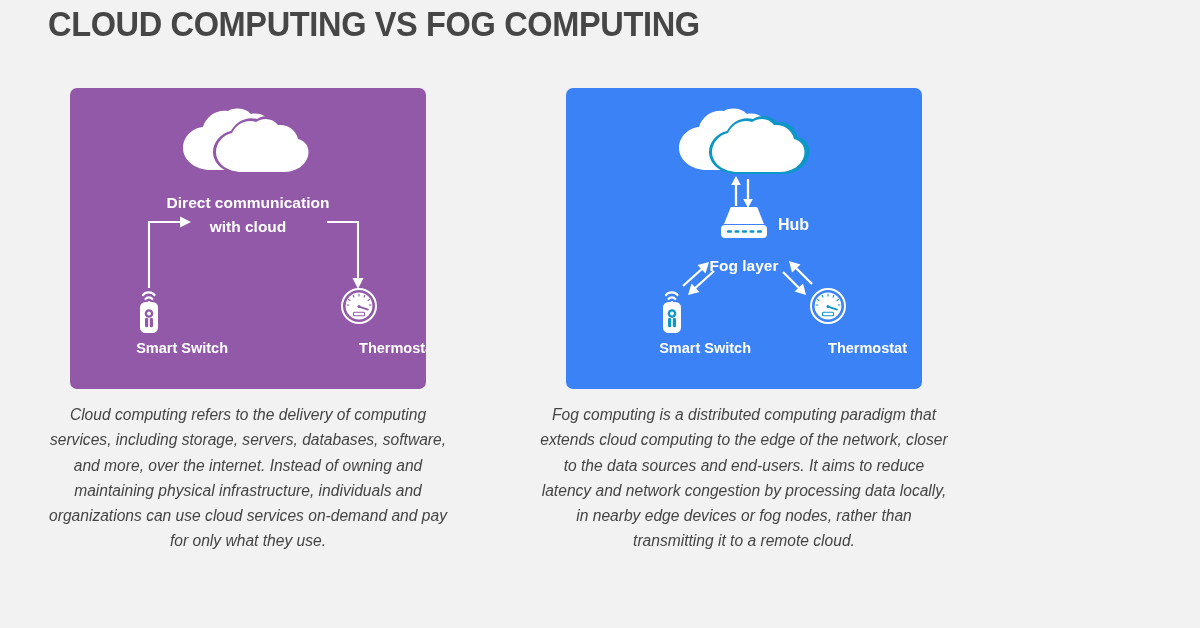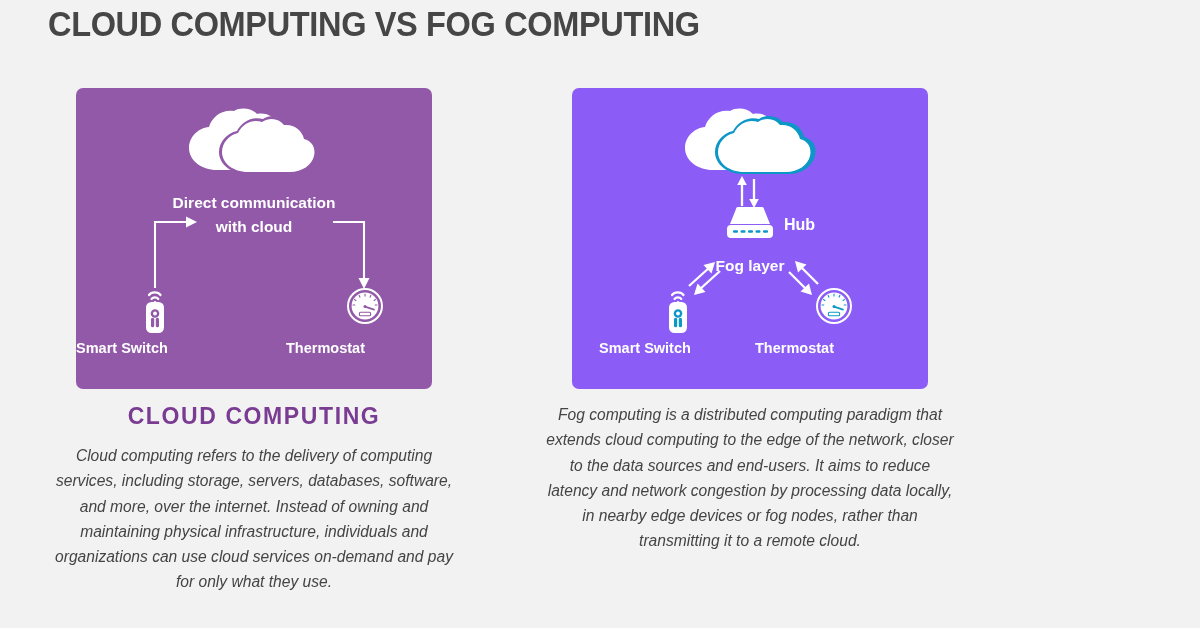--- a/index.html
+++ b/index.html
@@ -32,39 +32,38 @@
     line-height: 44px;
   }
 
   
   .columns {
     position: absolute;
     left: 0;
     top: 88px;
     width: 992px;
     display: flex;
-    margin-left: 6px;
   }
   .column {
     width: 600px;
     display: flex;
     flex-direction: column;
     align-items: center;
   }
 
   
   .panel {
     width: 356px;
     height: 301px;
     border-radius: 7px;
     position: relative;
     overflow: hidden;
   }
   .panel.cloud-panel { background: #9159a8; }
-  .panel.fog-panel   { background: #8b5cf6; }
+  .panel.fog-panel   { background: #3b82f6; }
 
   .panel-label {
     position: absolute;
     color: #ffffff;
     font-weight: bold;
     text-align: center;
     line-height: 1.28;
     white-space: nowrap;
   }
 
@@ -87,21 +86,21 @@
   
   .device { position: absolute; }
   .device svg { display: block; }
 
   .device-name {
     position: absolute;
     color: #ffffff;
     font-weight: bold;
     font-size: 14.5px;
     white-space: nowrap;
-    text-align: left;
+    text-align: right;
   }
 
   .arrow-layer { position: absolute; left:0; top:0; width: 356px; height: 301px; }
 
   
   .section-heading {
     margin-top: 14px;
     font-size: 23px;
     font-weight: bold;
     letter-spacing: 1.6px;
@@ -187,21 +186,20 @@
             <line x1="31.4" y1="18" x2="28.8" y2="18"></line>
           </g>
           <line x1="19" y1="19.6" x2="28" y2="22.6" stroke="#9159a8" stroke-width="1.7" stroke-linecap="round"></line>
           <circle cx="19" cy="19.4" r="1.5" fill="#9159a8"></circle>
           <rect x="13.4" y="25.2" width="11.2" height="3.6" rx="1.1" fill="none" stroke="#9159a8" stroke-width="1.1"></rect>
         </svg>
       </div>
       <div class="device-name" style="left:210px; top:252px; width:158px;">Thermostat</div>
     </div>
 
-    <div class="section-heading heading-cloud">CLOUD COMPUTING</div>
 
     <div class="body-text">Cloud computing refers to the delivery of computing services, including storage, servers, databases, software, and more, over the internet. Instead of owning and maintaining physical infrastructure, individuals and organizations can use cloud services on-demand and pay for only what they use.</div>
   </div>
 
   <div class="column fog">
 
     <div class="panel fog-panel">
 
       <div class="cloud-graphic" style="left:111px; top:20px;">
         <svg width="134" height="66" viewBox="0 0 134 66">

